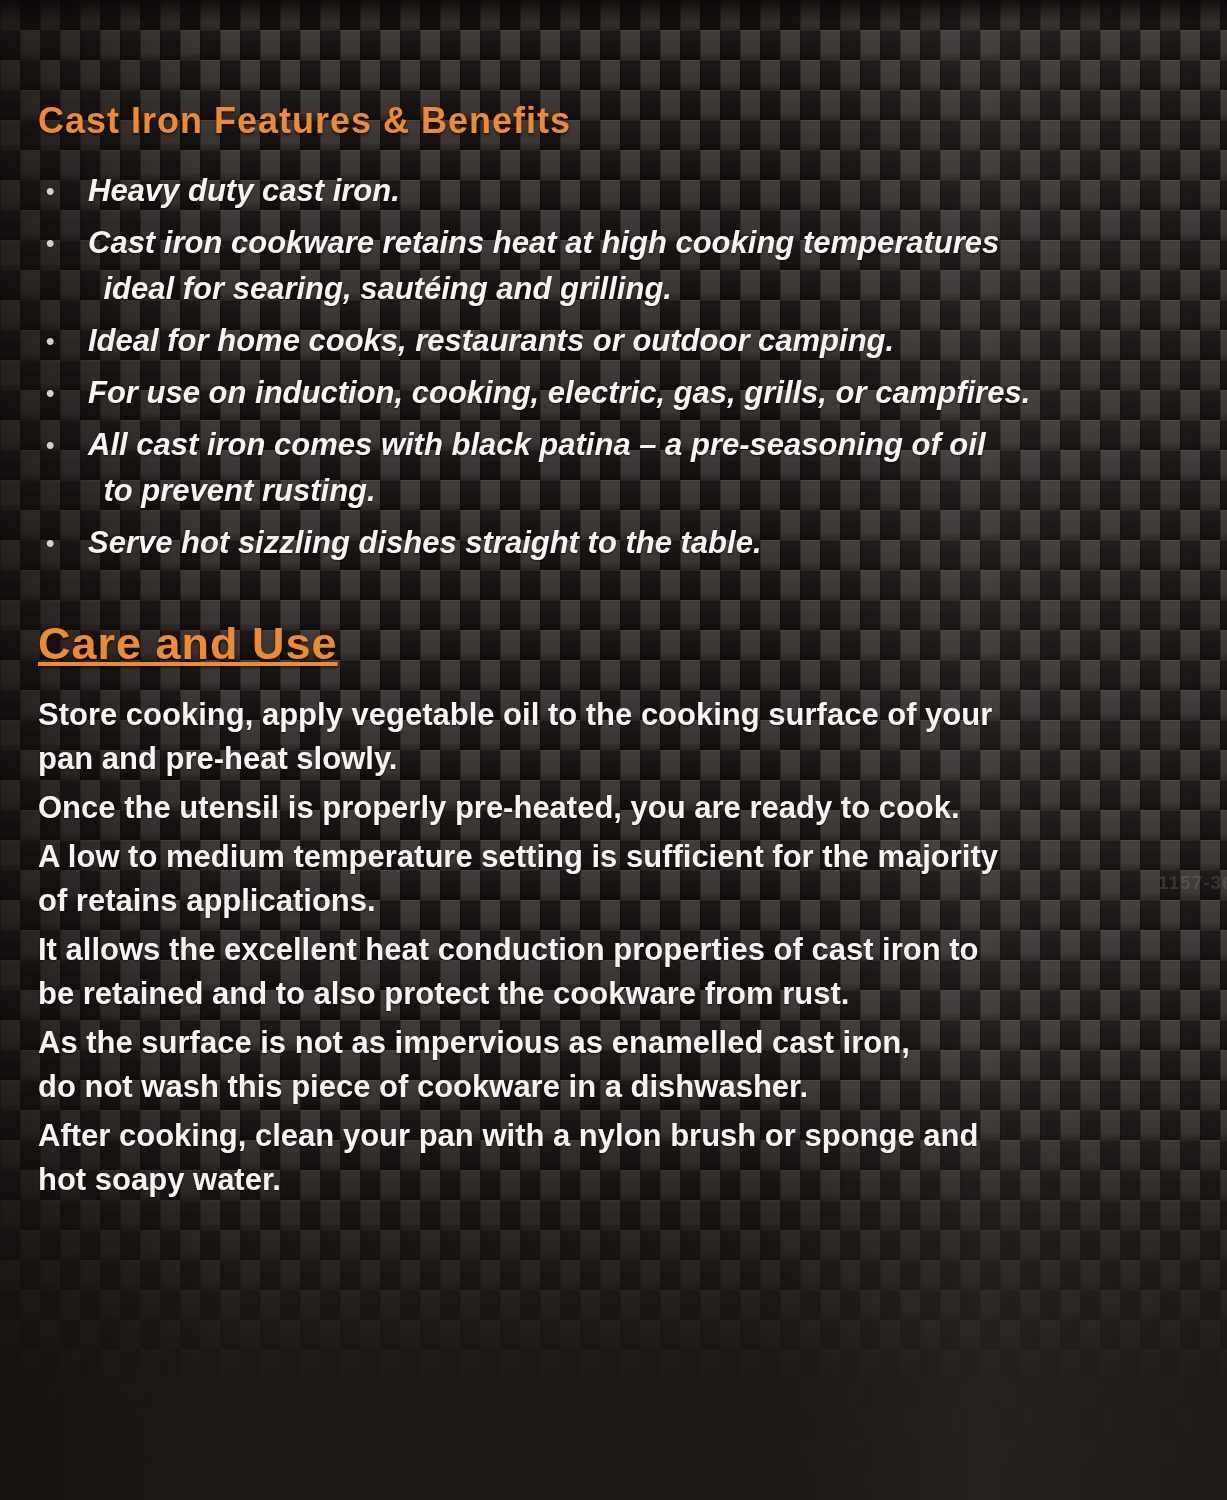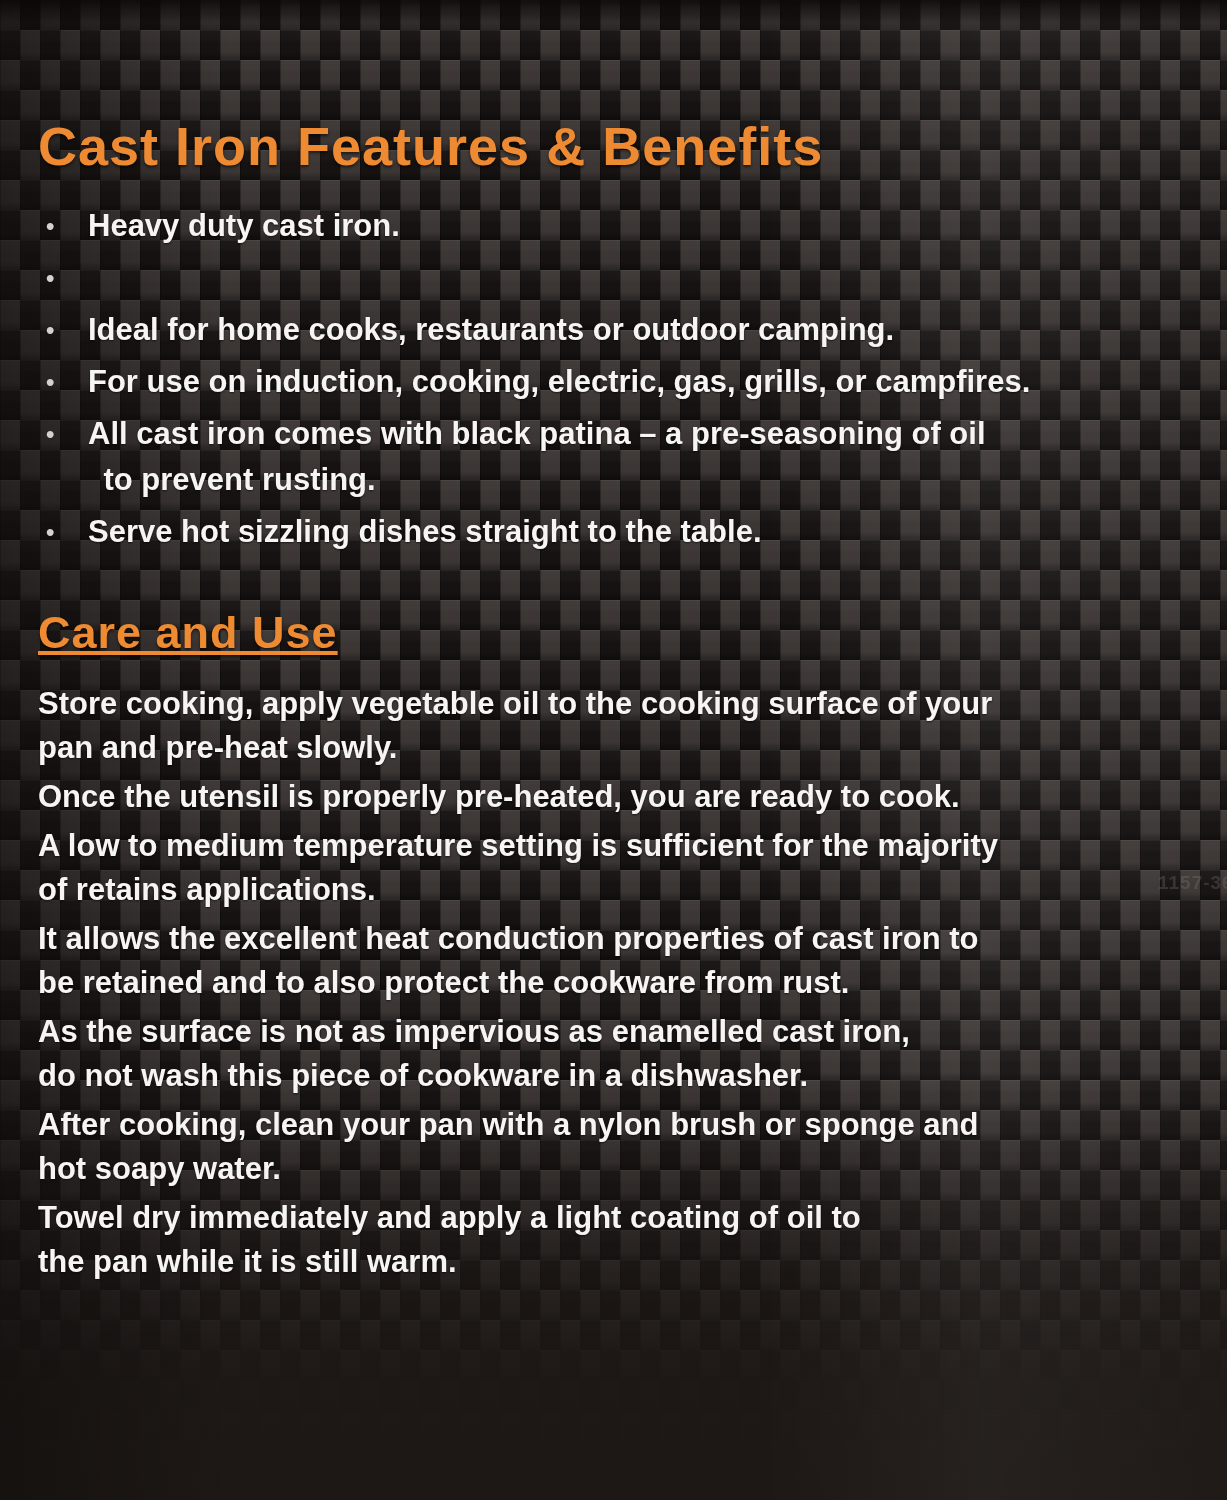--- a/index.html
+++ b/index.html
@@ -48,21 +48,21 @@
     color: var(--body-color, #f7f5f3);
   }
 
   .heading {
     font-weight: 700;
     color: var(--accent, #ee8b32);
     letter-spacing: 1px;
     line-height: 1.05;
     text-shadow: 0 2px 3px rgba(0,0,0,0.55);
   }
-  h1.heading { font-size: 54px; margin: 16px 0 28px 0; }
+  h1.heading { font-size: 36px; margin: 0 0 28px 0; }
   h2.heading { font-size: 45px; margin: 54px 0 26px 0; text-decoration: underline; }
 
   .bullets {
     list-style: none;
     margin: 0;
     padding: 0;
     font-size: 31px;
     font-weight: 700;
   }
   .bullet {
@@ -74,20 +74,21 @@
   .dot {
     flex: 0 0 42px;
     padding-left: 8px;
     font-size: 24px;
     line-height: 46px;
     color: #d4d1cf;
   }
   .btxt {
     white-space: pre-line;
     text-shadow: 0 1px 2px rgba(0,0,0,0.6);
+    font-style: italic;
   }
 
   .para {
     margin: 0 0 5px 0;
     font-size: 31px;
     font-weight: 700;
     line-height: 44px;
     white-space: pre-line;
     text-shadow: 0 1px 2px rgba(0,0,0,0.6);
   }
@@ -113,20 +114,22 @@
 
     <h1 class="heading">Cast Iron Features &amp; Benefits</h1>
 
     <ul class="bullets">
       <li class="bullet">
         <span class="dot">•</span>
         <span class="btxt">Heavy duty cast iron.</span>
       </li>
       <li class="bullet">
         <span class="dot">•</span>
+        <span class="btxt">Cast iron cookware retains heat at high cooking temperatures
+ ideal for searing, sautéing and grilling.</span>
       </li>
       <li class="bullet">
         <span class="dot">•</span>
         <span class="btxt">Ideal for home cooks, restaurants or outdoor camping.</span>
       </li>
       <li class="bullet">
         <span class="dot">•</span>
         <span class="btxt">For use on induction, cooking, electric, gas, grills, or campfires.</span>
       </li>
       <li class="bullet">
@@ -146,19 +149,17 @@
 pan and pre-heat slowly.</p>
     <p class="para">Once the utensil is properly pre-heated, you are ready to cook.</p>
     <p class="para">A low to medium temperature setting is sufficient for the majority
 of retains applications.</p>
     <p class="para">It allows the excellent heat conduction properties of cast iron to
 be retained and to also protect the cookware from rust.</p>
     <p class="para">As the surface is not as impervious as enamelled cast iron,
 do not wash this piece of cookware in a dishwasher.</p>
     <p class="para">After cooking, clean your pan with a nylon brush or sponge and
 hot soapy water.</p>
-    <p class="para">Towel dry immediately and apply a light coating of oil to
-the pan while it is still warm.</p>
 
   </div>
 
   <div class="watermark">1157-36</div>
 </div>
 
 </body></html>

